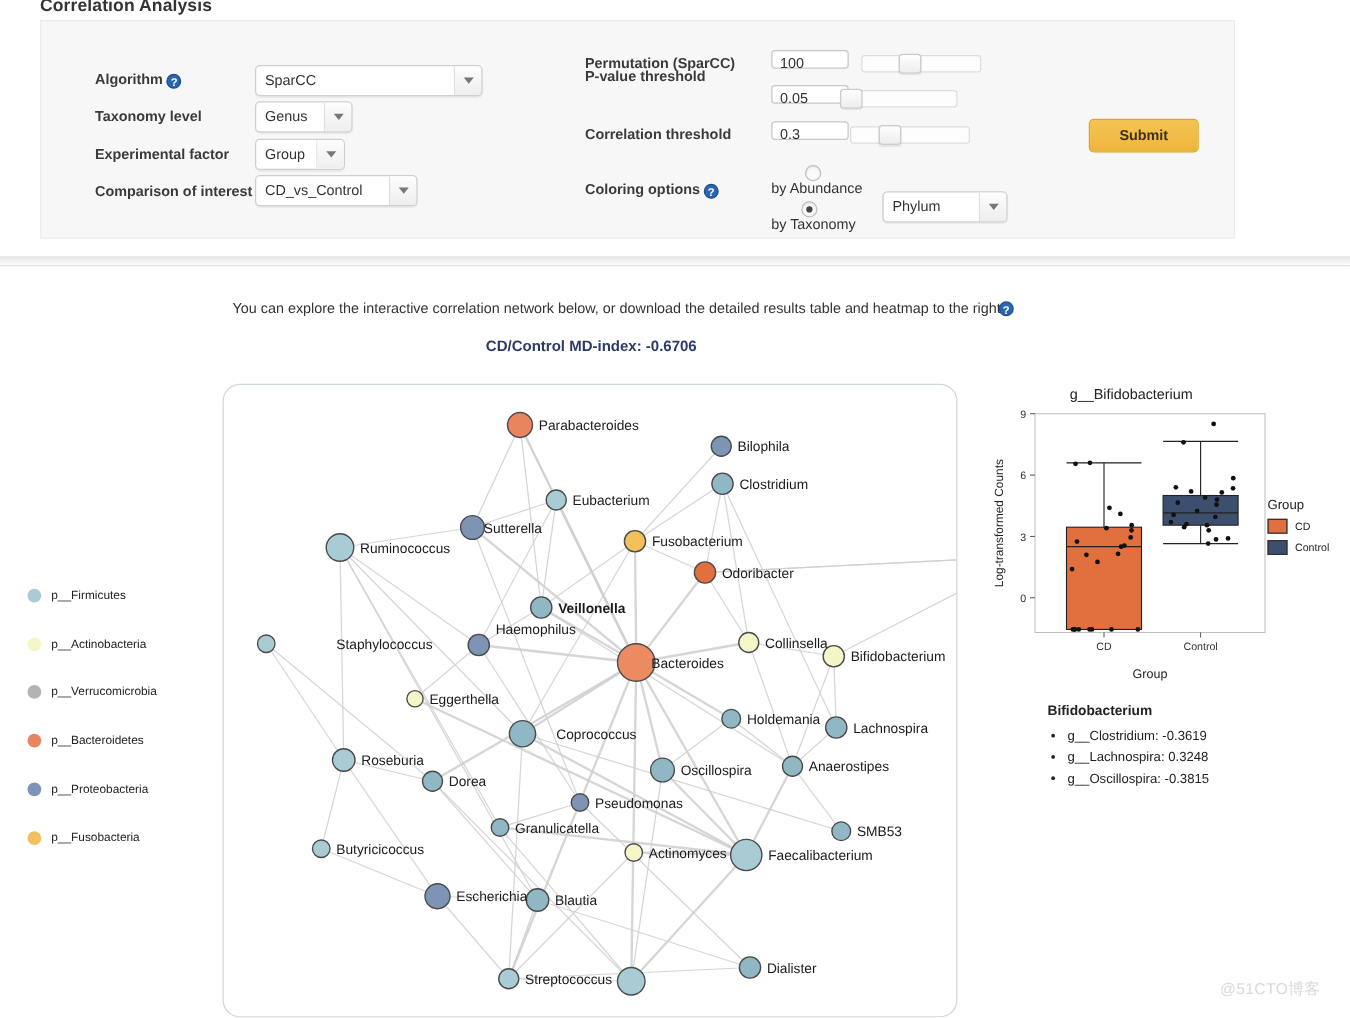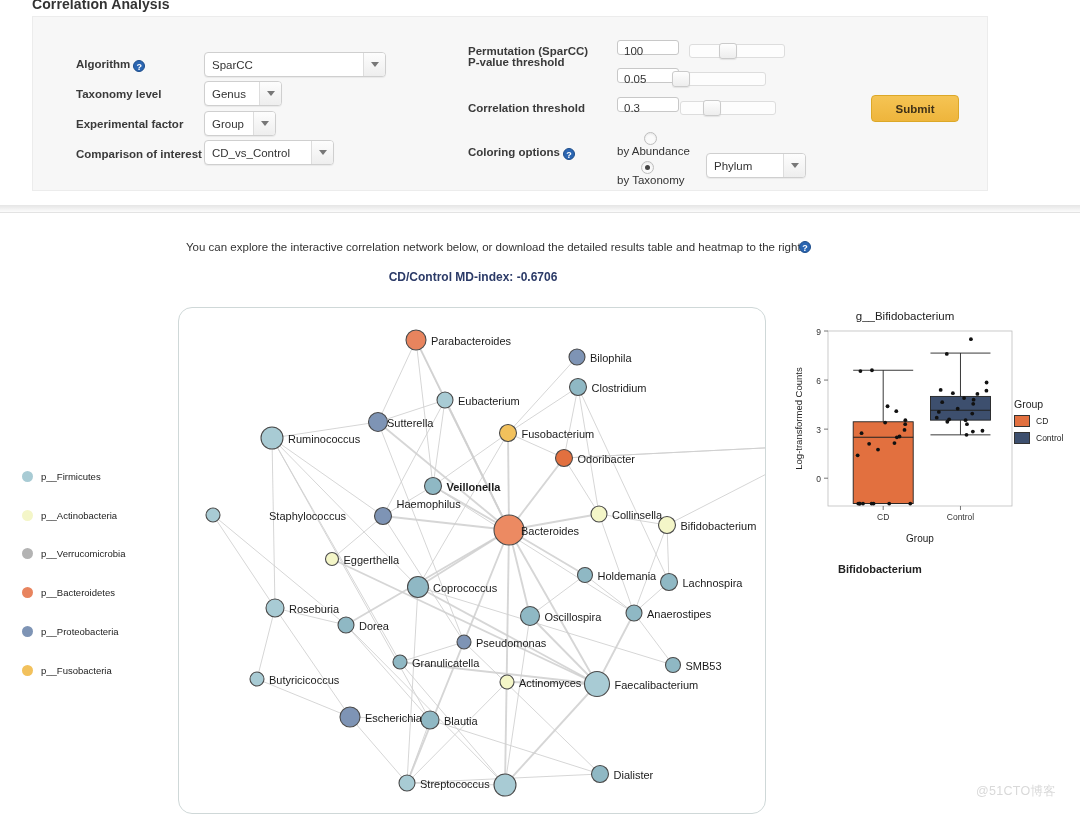--- a/index.html
+++ b/index.html
@@ -381,21 +381,21 @@
     <div class="nodelabel" style="left: 398.5px; top: 151px;">Odoribacter</div>
     <div class="nodelabel" style="left: 267.5px; top: 179px; font-weight: bold;">Veillonella</div>
     <div class="nodelabel" style="left: 46px; top: 208px; margin-left: 44px;">Staphylococcus</div>
     <div class="nodelabel" style="left: 217.5px; top: 196px;">Haemophilus</div>
     <div class="nodelabel" style="left: 433px; top: 207px;">Collinsella</div>
     <div class="nodelabel" style="left: 501.5px; top: 218px;">Bifidobacterium</div>
     <div class="nodelabel" style="left: 342px; top: 223px;">Bacteroides</div>
     <div class="nodelabel" style="left: 164.5px; top: 252px;">Eggerthella</div>
     <div class="nodelabel" style="left: 418.5px; top: 268px;">Holdemania</div>
     <div class="nodelabel" style="left: 503.5px; top: 275px;">Lachnospira</div>
-    <div class="nodelabel" style="left: 254px; top: 280px; text-align: center;">Coprococcus</div>
+    <div class="nodelabel" style="left: 266px; top: 280px; text-align: center;">Coprococcus</div>
     <div class="nodelabel" style="left: 110px; top: 301px;">Roseburia</div>
     <div class="nodelabel" style="left: 468px; top: 306px;">Anaerostipes</div>
     <div class="nodelabel" style="left: 365.5px; top: 309px;">Oscillospira</div>
     <div class="nodelabel" style="left: 180px; top: 318px;">Dorea</div>
     <div class="nodelabel" style="left: 297px; top: 335px;">Pseudomonas</div>
     <div class="nodelabel" style="left: 233px; top: 355px;">Granulicatella</div>
     <div class="nodelabel" style="left: 506.5px; top: 358px;">SMB53</div>
     <div class="nodelabel" style="left: 90px; top: 372px;">Butyricicoccus</div>
     <div class="nodelabel" style="left: 340px; top: 375px;">Actinomyces</div>
     <div class="nodelabel" style="left: 435.5px; top: 377px;">Faecalibacterium</div>
@@ -489,15 +489,20 @@
       </div>
       <div class="bl-row">
         <span class="bl-sw" style="background: rgb(61, 79, 110);"></span>
         <span class="bl-lab">Control</span>
       </div>
     </div>
 </div>
 
 <div id="corr-list">
   <div id="corr-title">Bifidobacterium</div>
+  <ul>
+      <li>g__Clostridium: -0.3619</li>
+      <li>g__Lachnospira: 0.3248</li>
+      <li>g__Oscillospira: -0.3815</li>
+    </ul>
 </div>
 
 <div id="watermark">@51CTO博客</div>
 
 </body></html>

